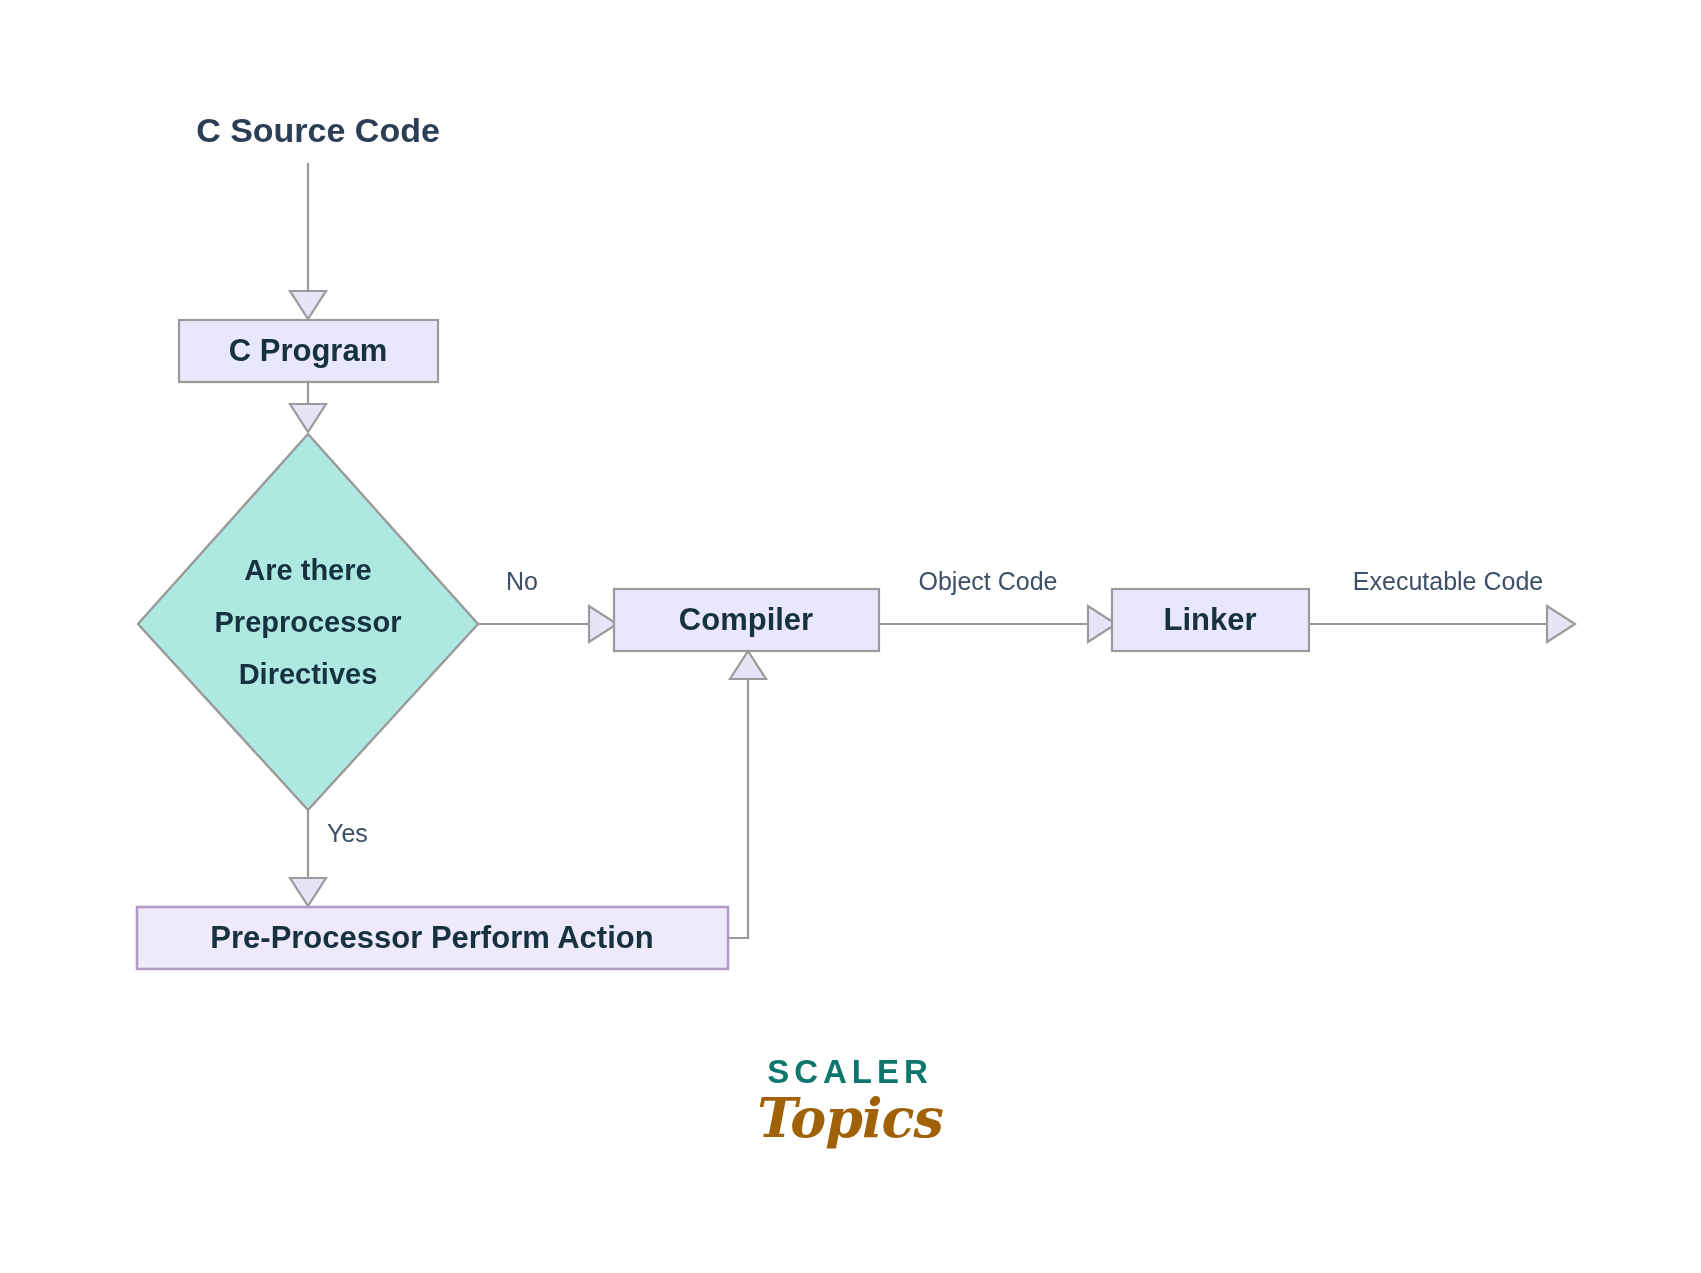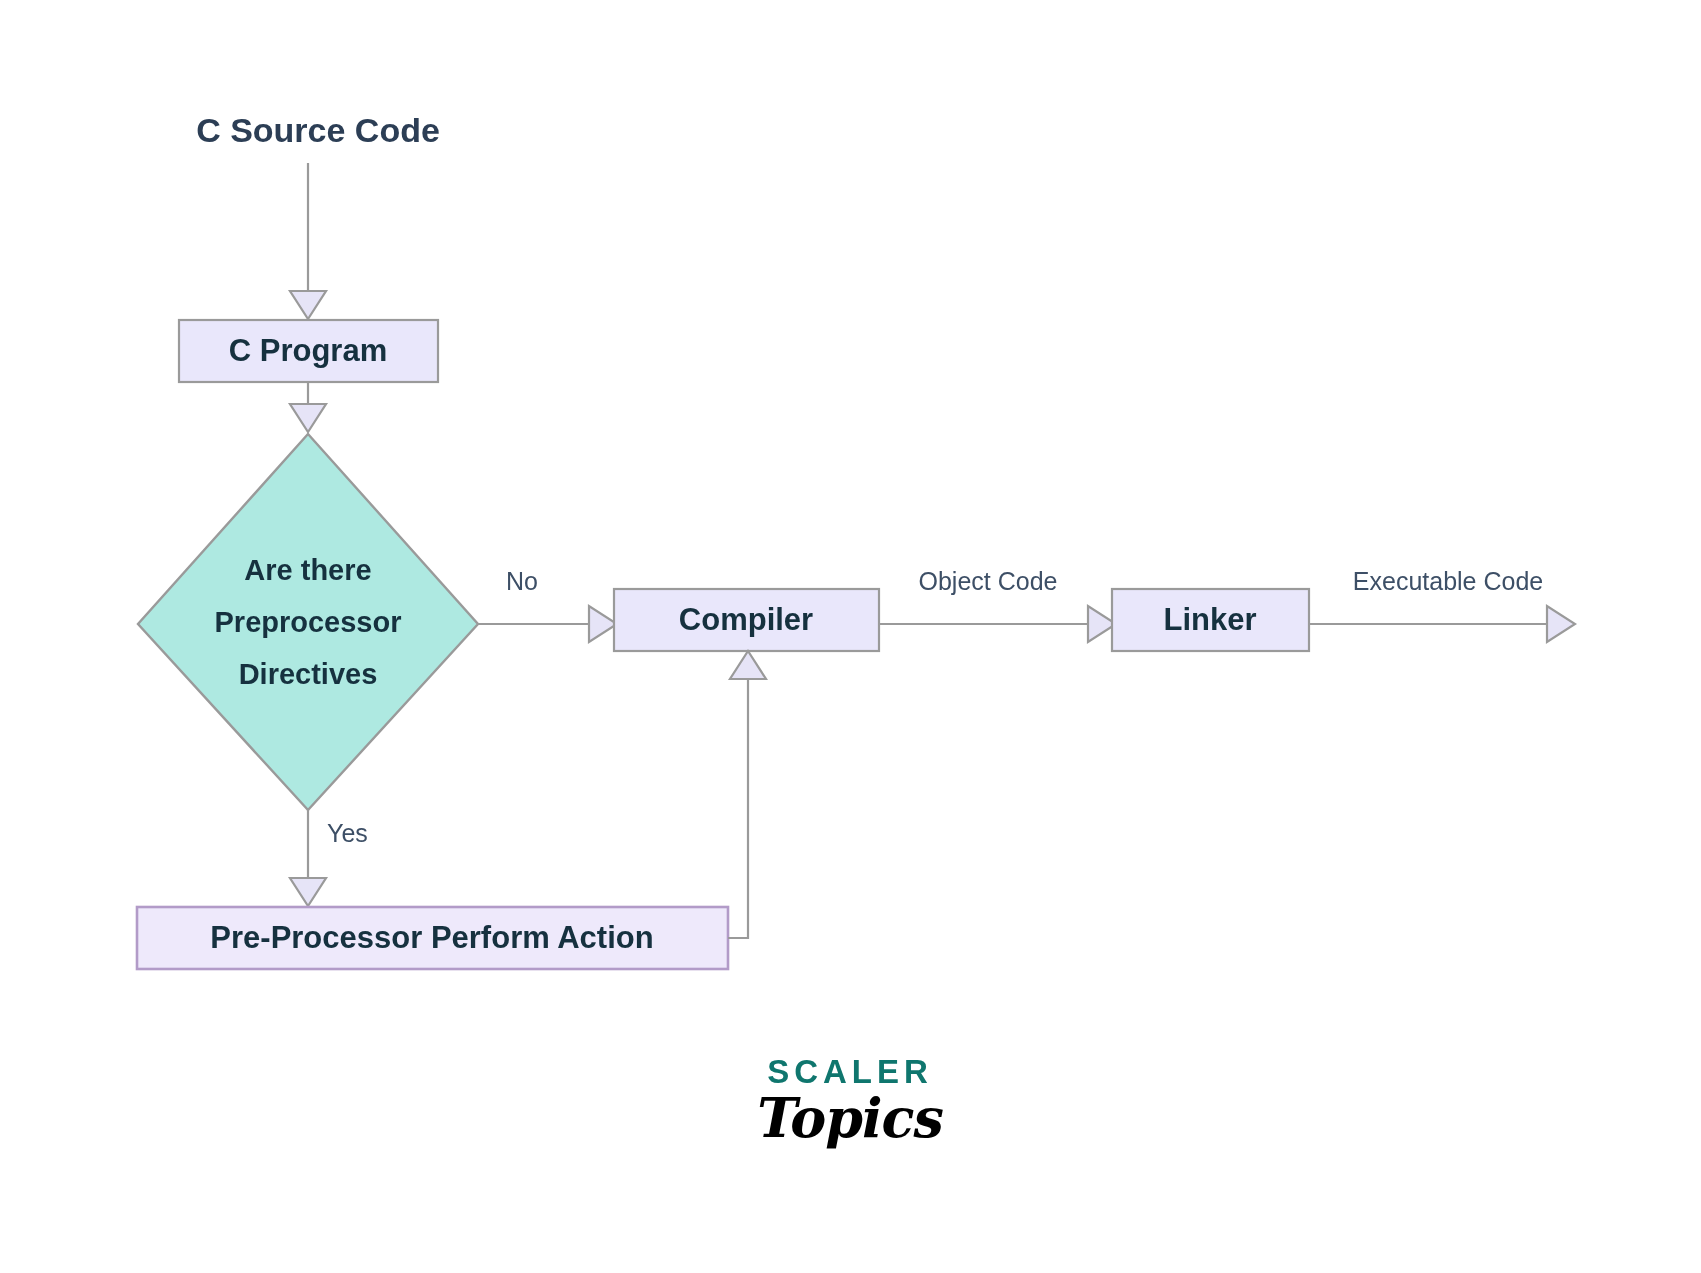--- a/index.html
+++ b/index.html
@@ -110,21 +110,21 @@
     font-size: 33px;
     letter-spacing: 5px;
     color: #0f766e;
     line-height: 1.0;
   }
   #logo-topics {
     font-family: "DejaVu Serif", serif;
     font-style: italic;
     font-weight: bold;
     font-size: 54px;
-    color: #000000;
+    color: #a16207;
     line-height: 1.05;
     margin-top: 2px;
     letter-spacing: -1px;
   }
 </style>
 </head>
 <body>
 
 <div id="diagram-root">
 

